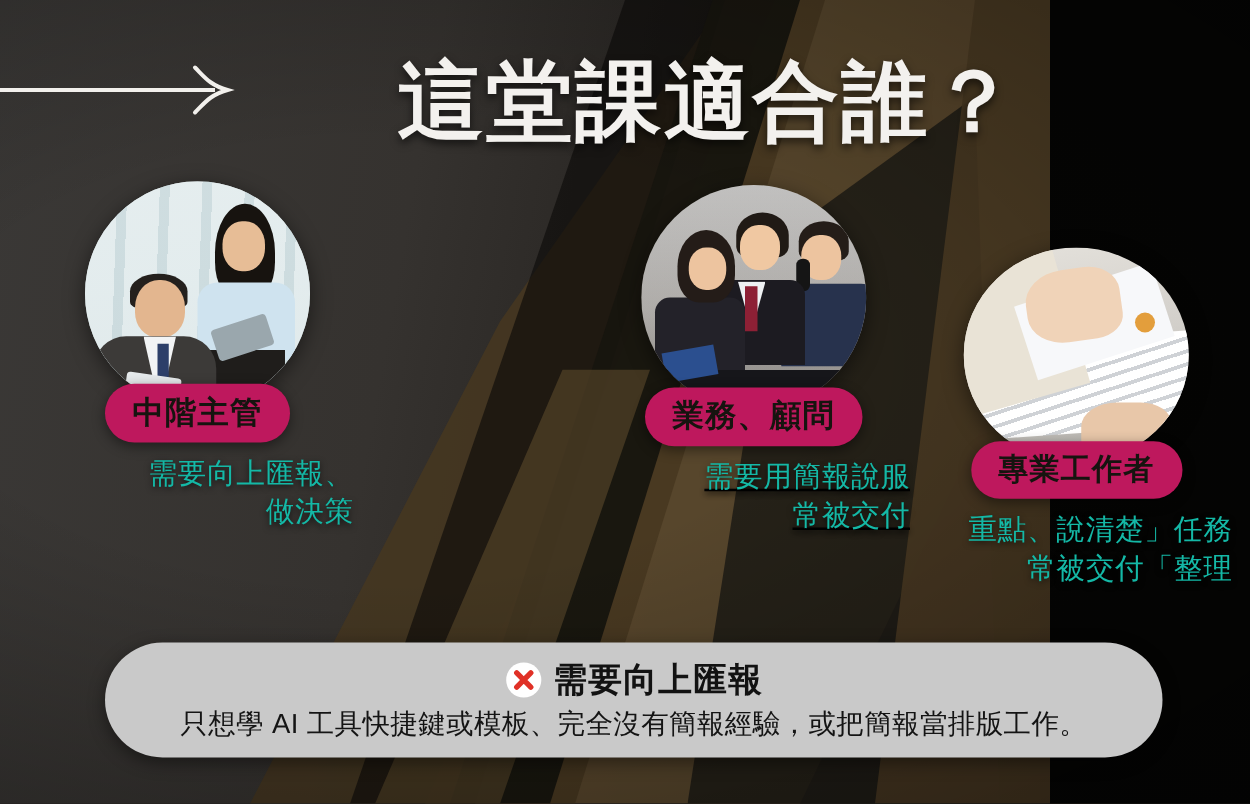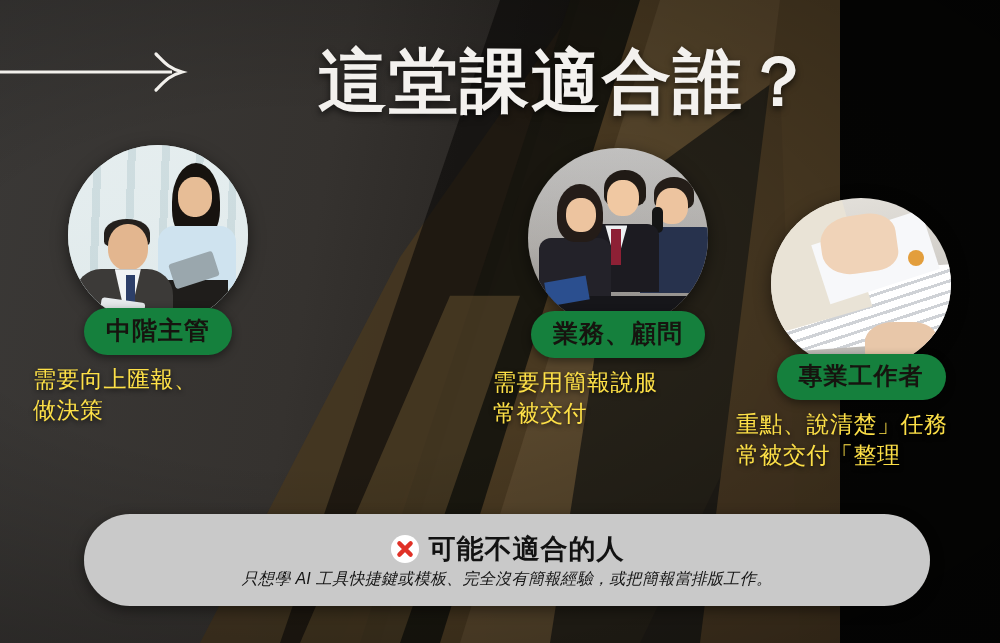--- a/index.html
+++ b/index.html
@@ -98,45 +98,45 @@
     width:180px; height:180px;
     margin:0 auto;
     border-radius:50%;
     overflow:hidden;
     box-shadow:0 4px 16px rgba(0,0,0,.5);
   }
   .pill{
     position:relative;
     display:inline-block;
     margin:-28px auto 0;
-    background:#15803d;
+    background:#be185d;
     color:#16140f;
     font-weight:bold;
     font-size:25px;
     letter-spacing:1px;
     padding:6px 22px 8px;
     border-radius:40px;
     white-space:nowrap;
     box-shadow:0 3px 10px rgba(0,0,0,.45);
     z-index:4;
   }
   .pill-wrap{ text-align:center; position:relative; z-index:4; }
   .desc{
     margin-top:9px;
-    text-align:left;
-    color:#fde047;
+    text-align:right;
+    color:#14b8a6;
     font-size:23px;
     line-height:1.33;
     letter-spacing:.5px;
     text-shadow:0 2px 5px rgba(0,0,0,.72);
   }
 
   #card-0{ left:33px;  top:145px; }
   #card-1{ left:252px; top:198px; }
-  #card-2{ left:493px; top:148px; }
+  #card-2{ left:478px; top:148px;text-decoration:underline; }
   #card-3{ left:736px; top:198px; }
   #card-1 .pill, #card-3 .pill{ font-size:24px; }
   #card-1 .photo{ width:178px; height:170px; }
   #card-3 .photo{ width:180px; height:172px; }
 
   
   .ph{ position:absolute; inset:0; }
   
   .p1{ background:linear-gradient(175deg,#d9e4e6 0%,#cfdde0 40%,#b9ccd0 100%); }
   .p1 .win{ position:absolute; left:0; top:0; width:100%; height:100%;
@@ -203,21 +203,21 @@
     display:flex; flex-direction:column;
     align-items:center; justify-content:center;
     gap:2px;
   }
   .notice-head{
     display:flex; align-items:center; gap:9px;
     color:#121212; font-weight:bold; font-size:27px; letter-spacing:1px;
   }
   .x-icon{ width:30px; height:30px; flex:0 0 30px; }
   .notice-sub{
-    color:#141414; font-size:16px; letter-spacing:.3px; white-space:nowrap;font-style:italic;
+    color:#141414; font-size:22px; letter-spacing:.3px; white-space:nowrap;
   }
 </style>
 </head>
 <body>
 
 <div id="slide">
 
   <div class="bg-layer">
     <div class="bg-base shape"></div>
     <div class="shape sh-brown1"></div>
@@ -313,18 +313,18 @@
       <div>常被交付「整理</div>
     </div>
   </div>
 
   <div id="notice">
     <div class="notice-head">
       <svg class="x-icon" viewBox="0 0 32 32">
         <circle cx="16" cy="16" r="15" fill="#ffffff"></circle>
         <path d="M10 10 L22 22 M22 10 L10 22" stroke="#e03127" stroke-width="4.6" stroke-linecap="round"></path>
       </svg>
-      <span>可能不適合的人</span>
+      <span>需要向上匯報</span>
     </div>
     <div class="notice-sub">只想學 AI 工具快捷鍵或模板、完全沒有簡報經驗，或把簡報當排版工作。</div>
   </div>
 
 </div>
 
 </body></html>

